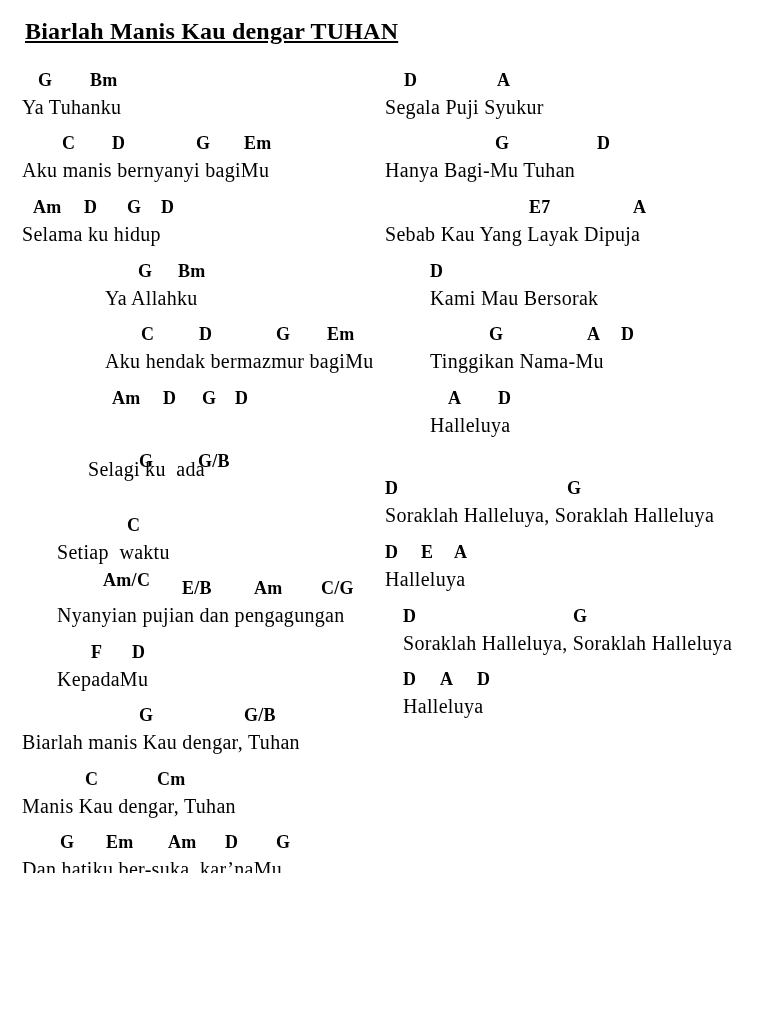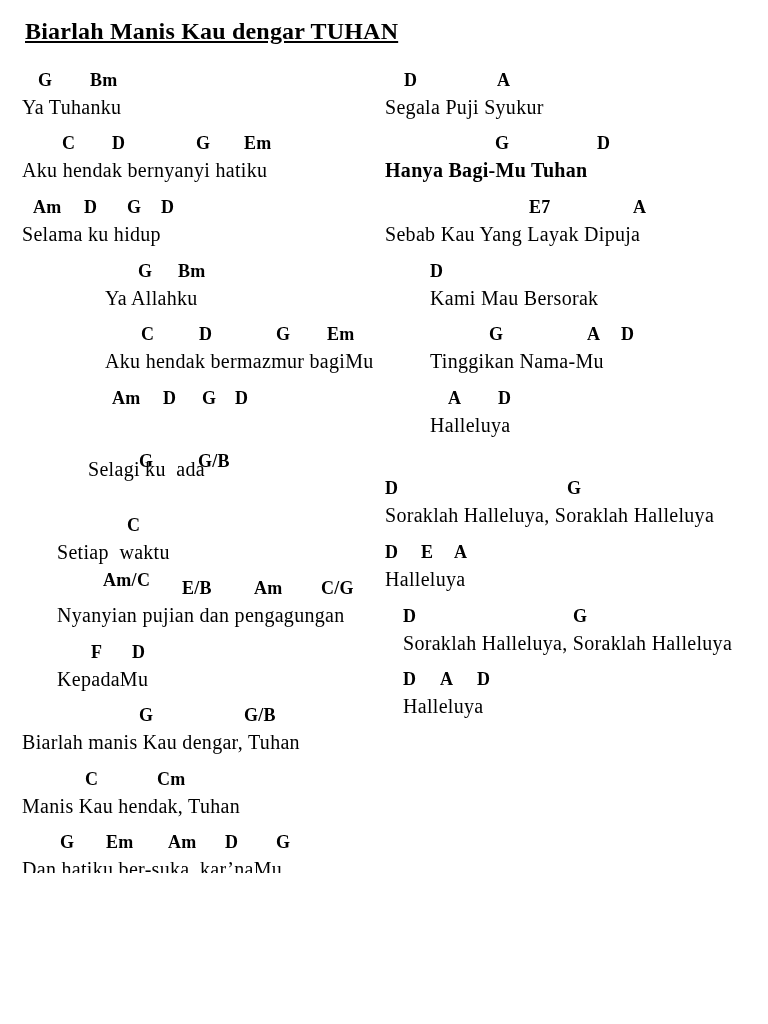--- a/index.html
+++ b/index.html
@@ -50,21 +50,21 @@
 <div id="page">
     <section class="song">
       <h1 class="title" style="left: 25px; top: 18px;">Biarlah Manis Kau dengar TUHAN</h1>
       <span class="chord" style="left: 38px; top: 70px;">G</span>
       <span class="chord" style="left: 90px; top: 70px;">Bm</span>
       <div class="lyric" style="left: 22px; top: 96px;">Ya Tuhanku</div>
       <span class="chord" style="left: 62px; top: 133px;">C</span>
       <span class="chord" style="left: 112px; top: 133px;">D</span>
       <span class="chord" style="left: 196px; top: 133px;">G</span>
       <span class="chord" style="left: 244px; top: 133px;">Em</span>
-      <div class="lyric" style="left: 22px; top: 159px;">Aku hendak bernyanyi hatiku</div>
+      <div class="lyric" style="left: 22px; top: 159px;">Aku manis bernyanyi bagiMu</div>
       <span class="chord" style="left: 33px; top: 197px;">Am</span>
       <span class="chord" style="left: 84px; top: 197px;">D</span>
       <span class="chord" style="left: 127px; top: 197px;">G</span>
       <span class="chord" style="left: 161px; top: 197px;">D</span>
       <div class="lyric" style="left: 22px; top: 223px;">Selama ku hidup</div>
       <span class="chord" style="left: 138px; top: 261px;">G</span>
       <span class="chord" style="left: 178px; top: 261px;">Bm</span>
       <div class="lyric" style="left: 105px; top: 287px;">Ya Allahku</div>
       <span class="chord" style="left: 141px; top: 324px;">C</span>
       <span class="chord" style="left: 199px; top: 324px;">D</span>
@@ -86,35 +86,35 @@
       <span class="chord" style="left: 321px; top: 578px;">C/G</span>
       <div class="lyric" style="left: 57px; top: 604px;">Nyanyian pujian dan pengagungan</div>
       <span class="chord" style="left: 91px; top: 642px;">F</span>
       <span class="chord" style="left: 132px; top: 642px;">D</span>
       <div class="lyric" style="left: 57px; top: 668px;">KepadaMu</div>
       <span class="chord" style="left: 139px; top: 705px;">G</span>
       <span class="chord" style="left: 244px; top: 705px;">G/B</span>
       <div class="lyric" style="left: 22px; top: 731px;">Biarlah manis Kau dengar, Tuhan</div>
       <span class="chord" style="left: 85px; top: 769px;">C</span>
       <span class="chord" style="left: 157px; top: 769px;">Cm</span>
-      <div class="lyric" style="left: 22px; top: 795px;">Manis Kau hendak, Tuhan</div>
+      <div class="lyric" style="left: 22px; top: 795px;">Manis Kau dengar, Tuhan</div>
       <span class="chord" style="left: 60px; top: 832px;">G</span>
       <span class="chord" style="left: 106px; top: 832px;">Em</span>
       <span class="chord" style="left: 168px; top: 832px;">Am</span>
       <span class="chord" style="left: 225px; top: 832px;">D</span>
       <span class="chord" style="left: 276px; top: 832px;">G</span>
       <div class="lyric" style="left: 22px; top: 858px;">Dan hatiku ber-suka  kar’naMu</div>
     </section>
     <section class="song">
       <span class="chord" style="left: 404px; top: 70px;">D</span>
       <span class="chord" style="left: 497px; top: 70px;">A</span>
       <div class="lyric" style="left: 385px; top: 96px;">Segala Puji Syukur</div>
       <span class="chord" style="left: 495px; top: 133px;">G</span>
       <span class="chord" style="left: 597px; top: 133px;">D</span>
-      <div class="lyric" style="left: 385px; top: 159px; font-weight: bold;">Hanya Bagi-Mu Tuhan</div>
+      <div class="lyric" style="left: 385px; top: 159px;">Hanya Bagi-Mu Tuhan</div>
       <span class="chord" style="left: 529px; top: 197px;">E7</span>
       <span class="chord" style="left: 633px; top: 197px;">A</span>
       <div class="lyric" style="left: 385px; top: 223px;">Sebab Kau Yang Layak Dipuja</div>
       <span class="chord" style="left: 430px; top: 261px;">D</span>
       <div class="lyric" style="left: 430px; top: 287px;">Kami Mau Bersorak</div>
       <span class="chord" style="left: 489px; top: 324px;">G</span>
       <span class="chord" style="left: 587px; top: 324px;">A</span>
       <span class="chord" style="left: 621px; top: 324px;">D</span>
       <div class="lyric" style="left: 430px; top: 350px;">Tinggikan Nama-Mu</div>
       <span class="chord" style="left: 448px; top: 388px;">A</span>

